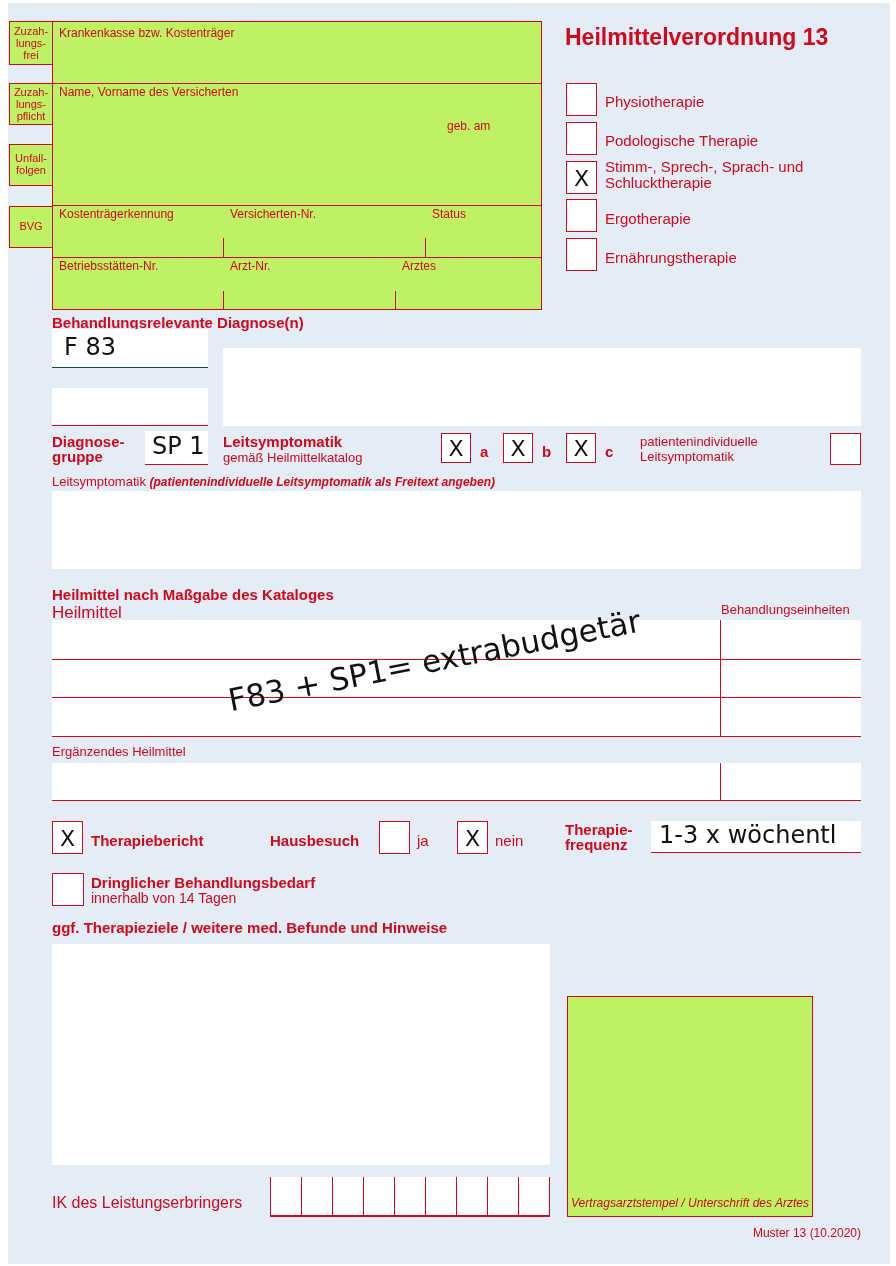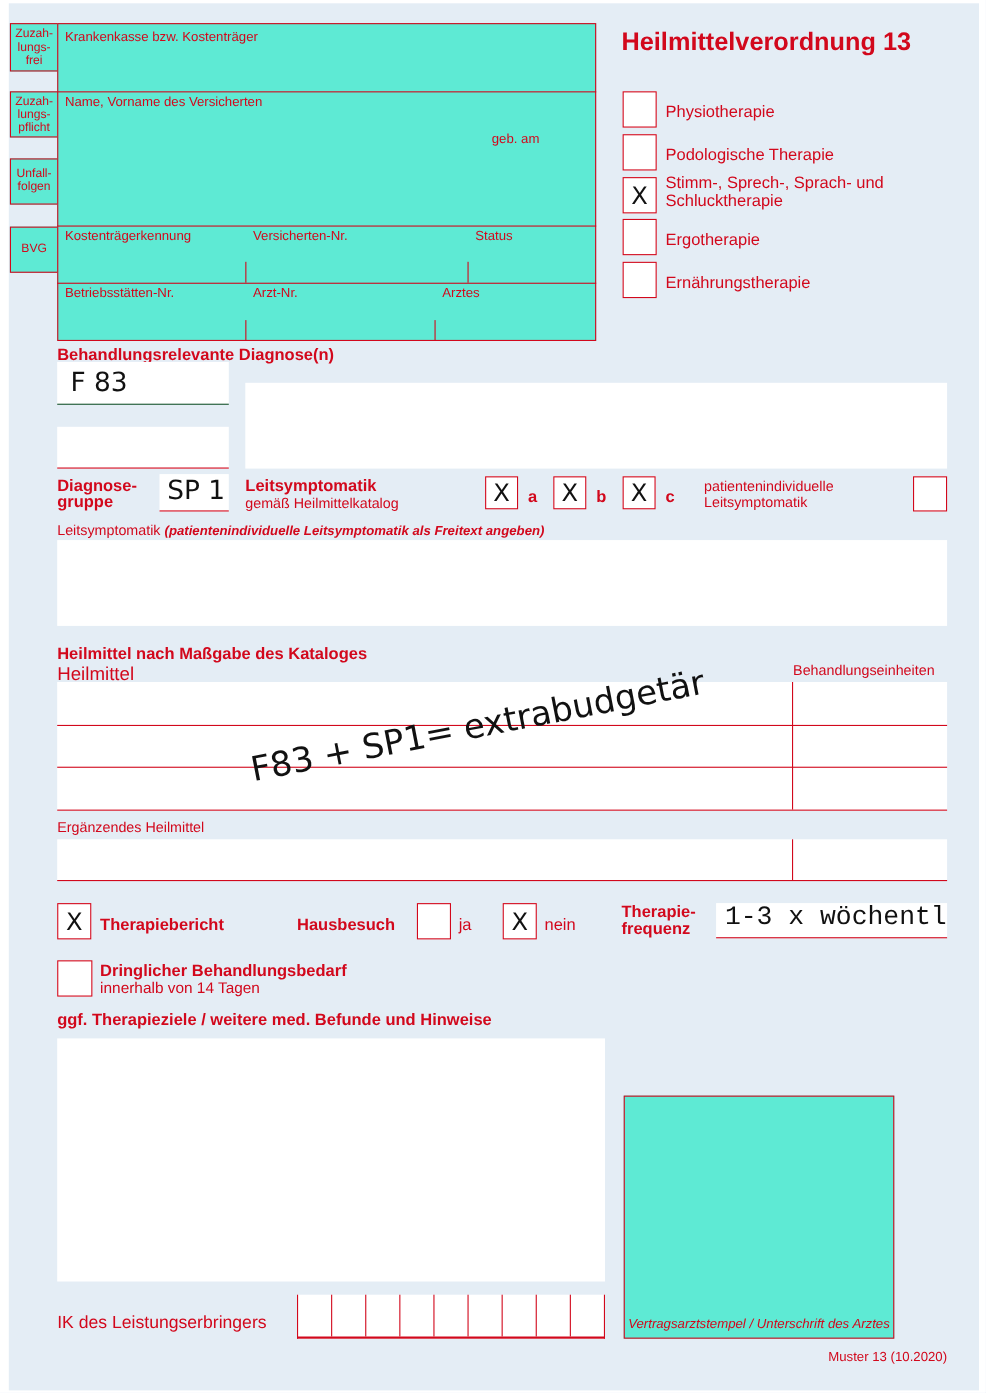--- a/index.html
+++ b/index.html
@@ -1,21 +1,21 @@
 <!DOCTYPE html>
 <html><head>
 <meta charset="utf-8">
 <style>
   html, body { margin:0; padding:0; background:#ffffff; }
   body { width:896px; height:1266px; position:relative; overflow:hidden;
          font-family:"Liberation Sans", sans-serif; color:#d2081c; }
   .abs { position:absolute; }
   .page { left:8px; top:3px; width:882px; height:1261px; background:#e4edf5; }
   .white { background:#ffffff; }
-  .rbox { border:1px solid #d2081c; background:#5eead4; box-sizing:border-box; }
+  .rbox { border:1px solid #d2081c; background:#bef264; box-sizing:border-box; }
   .lbl { font-size:12px; color:#d2081c; white-space:nowrap; }
   .side { font-size:11px; line-height:12px; text-align:center; color:#d2081c; }
   .bold { font-weight:bold; }
   .hline { height:1px; background:#d2081c; }
   .vline { width:1px; background:#d2081c; }
   .cb { width:30px; height:30px; border:1px solid #d2081c; background:#fff; box-sizing:border-box;
         font-size:22px; color:#111; text-align:center; line-height:30px; font-family:"DejaVu Sans", sans-serif; }
   .cbs { width:31px; height:33px; }
   .hand { font-family:"DejaVu Sans", sans-serif; color:#111; }
 </style>
@@ -143,21 +143,21 @@
 <div class="abs cb" style="left:52px;top:821px;width:31px;height:33px;line-height:33px;">X</div>
 <div class="abs bold" style="left:91px;top:832px;font-size:15px;">Therapiebericht</div>
 <div class="abs bold" style="left:270px;top:832px;font-size:15px;">Hausbesuch</div>
 <div class="abs cb" style="left:379px;top:821px;width:31px;height:33px;"></div>
 <div class="abs" style="left:417px;top:832px;font-size:15px;">ja</div>
 <div class="abs cb" style="left:457px;top:821px;width:31px;height:33px;line-height:33px;">X</div>
 <div class="abs" style="left:495px;top:832px;font-size:15px;">nein</div>
 <div class="abs bold" style="left:565px;top:822px;font-size:15px;line-height:15px;white-space:pre-line;">Therapie-
 frequenz</div>
 <div class="abs white" style="left:651px;top:821px;width:210px;height:31px;border-bottom:1px solid #d2081c;">
-  <span class="abs hand" style="left:8px;top:0px;font-size:24px;white-space:nowrap;font-family:Liberation Mono, monospace;">1-3 x wöchentl</span>
+  <span class="abs hand" style="left:8px;top:0px;font-size:24px;white-space:nowrap;">1-3 x wöchentl</span>
 </div>
 
 <div class="abs cb" style="left:52px;top:873px;width:32px;height:33px;"></div>
 <div class="abs bold" style="left:91px;top:874px;font-size:15px;">Dringlicher Behandlungsbedarf</div>
 <div class="abs" style="left:91px;top:890px;font-size:14px;">innerhalb von 14 Tagen</div>
 
 <div class="abs bold" style="left:52px;top:919px;font-size:15px;">ggf. Therapieziele / weitere med. Befunde und Hinweise</div>
 <div class="abs white" style="left:52px;top:944px;width:498px;height:221px;"></div>
 
 <div class="abs rbox" style="left:567px;top:996px;width:246px;height:221px;font-style:italic;">

